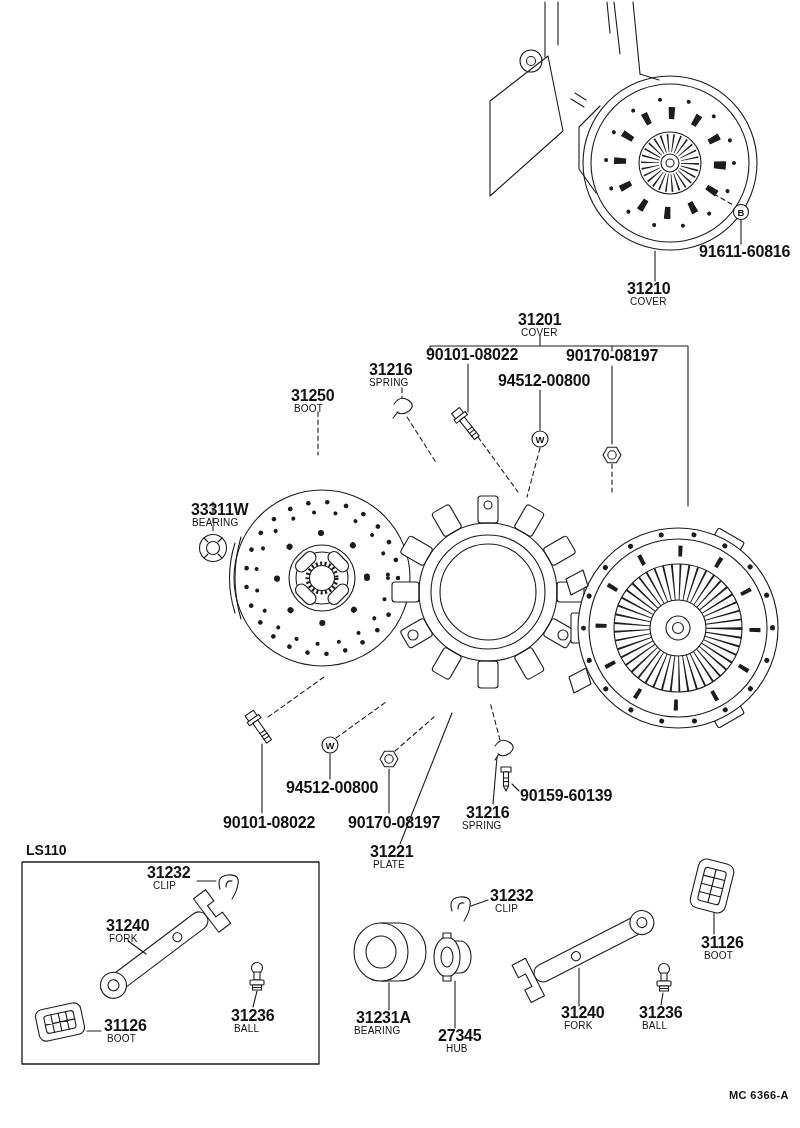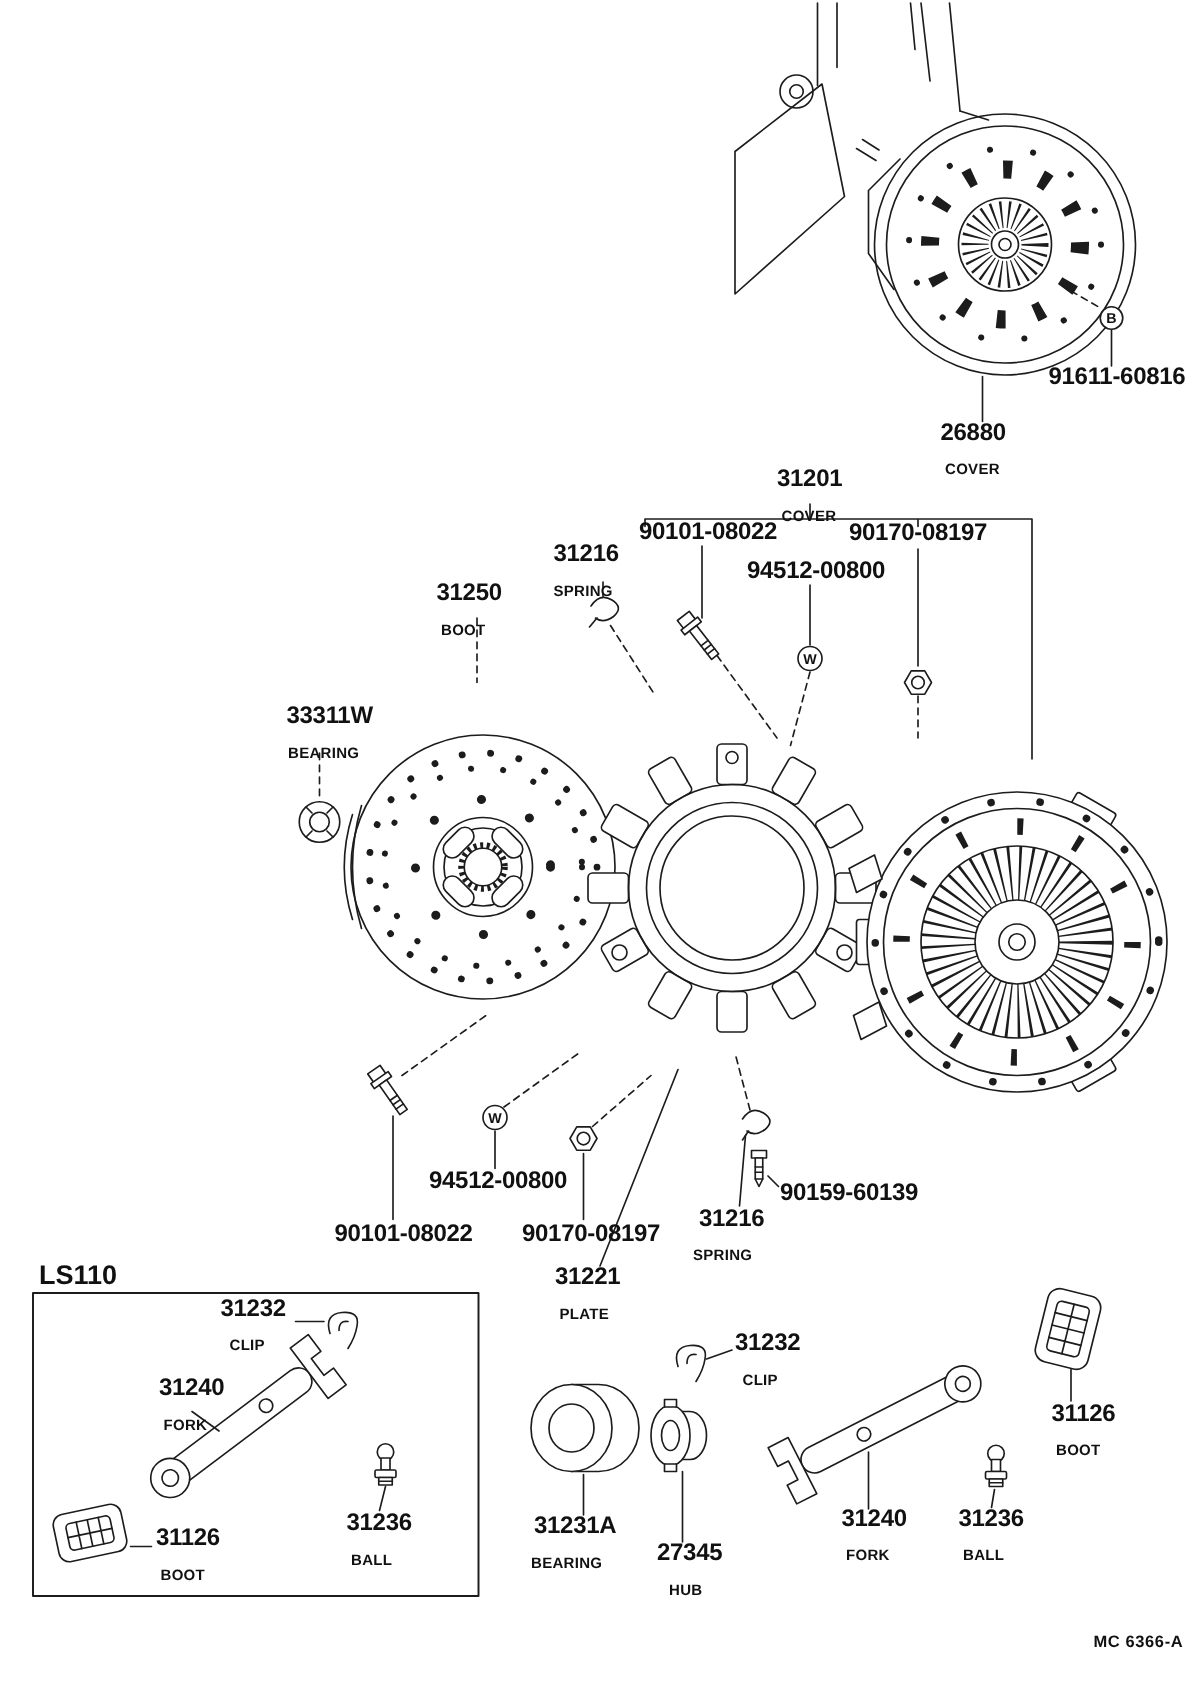--- a/index.html
+++ b/index.html
@@ -2,22 +2,22 @@
 <html><head>
 <meta charset="utf-8">
 <style>
   *{margin:0;padding:0;box-sizing:border-box}
   html,body{background:#fff}
   .sheet{position:relative;width:800px;height:1128px;background:#fff;overflow:hidden;
          font-family:"Liberation Sans",sans-serif;color:#111}
   .art{position:absolute;left:0;top:0}
   .plabel{position:absolute;display:flex;flex-direction:column;align-items:flex-start;white-space:nowrap}
   .pn{font-weight:700;font-size:16px;letter-spacing:-0.2px;line-height:12px}
-  .pd{font-weight:700;font-size:10px;line-height:11px;margin-top:13px;margin-left:3px;letter-spacing:0.2px}
-  .inset-code{font-size:18px;font-weight:700;line-height:14px}
+  .pd{font-weight:400;font-size:10px;line-height:11px;margin-top:1px;margin-left:3px;letter-spacing:0.2px}
+  .inset-code{font-size:14px;font-weight:700;line-height:14px}
   .doc-code{font-size:11px;font-weight:700;letter-spacing:0.4px}
   
   .dash{stroke-dasharray:4.5 3.5}
   .bt{stroke-linecap:butt}
   .dotsTop{stroke-width:4;stroke-dasharray:0.1 29;stroke-linecap:round}
   .slotTop{stroke-width:12;stroke-dasharray:6 20}
   .fingTop{stroke-width:18;stroke-dasharray:1.2 3.6}
   .dR1{stroke-width:4.5;stroke-dasharray:0.1 19;stroke-linecap:round}
   .dR2{stroke-width:4;stroke-dasharray:0.1 21.5;stroke-linecap:round}
   .dR3{stroke-width:6;stroke-dasharray:0.1 35;stroke-linecap:round}
@@ -244,21 +244,21 @@
         <path d="M488,900 L471,906 M389,1010 V983 M455,1028 V981 M579,1006 V968 M661,1005 L663,993 M714,934 V913"></path>
       </g>
     </g>
   </svg>
 
   <div class="plabel" style="left:699px;top:246px">
     <span class="pn">91611-60816</span>
   </div>
 
   <div class="plabel" style="left:627px;top:283px">
-    <span class="pn">26880</span>
+    <span class="pn">31210</span>
     <span class="pd">COVER</span>
   </div>
 
   <div class="plabel" style="left:518px;top:314px">
     <span class="pn">31201</span>
     <span class="pd">COVER</span>
   </div>
 
   <div class="plabel" style="left:426px;top:349px">
     <span class="pn">90101-08022</span>
@@ -275,21 +275,21 @@
 
   <div class="plabel" style="left:498px;top:375px">
     <span class="pn">94512-00800</span>
   </div>
 
   <div class="plabel" style="left:291px;top:390px">
     <span class="pn">31250</span>
     <span class="pd">BOOT</span>
   </div>
 
-  <div class="plabel" style="left:191px;top:472px">
+  <div class="plabel" style="left:191px;top:504px">
     <span class="pn">33311W</span>
     <span class="pd" style="margin-left:1px">BEARING</span>
   </div>
 
   <div class="plabel" style="left:286px;top:782px">
     <span class="pn">94512-00800</span>
   </div>
 
   <div class="plabel" style="left:520px;top:790px">
     <span class="pn">90159-60139</span>

